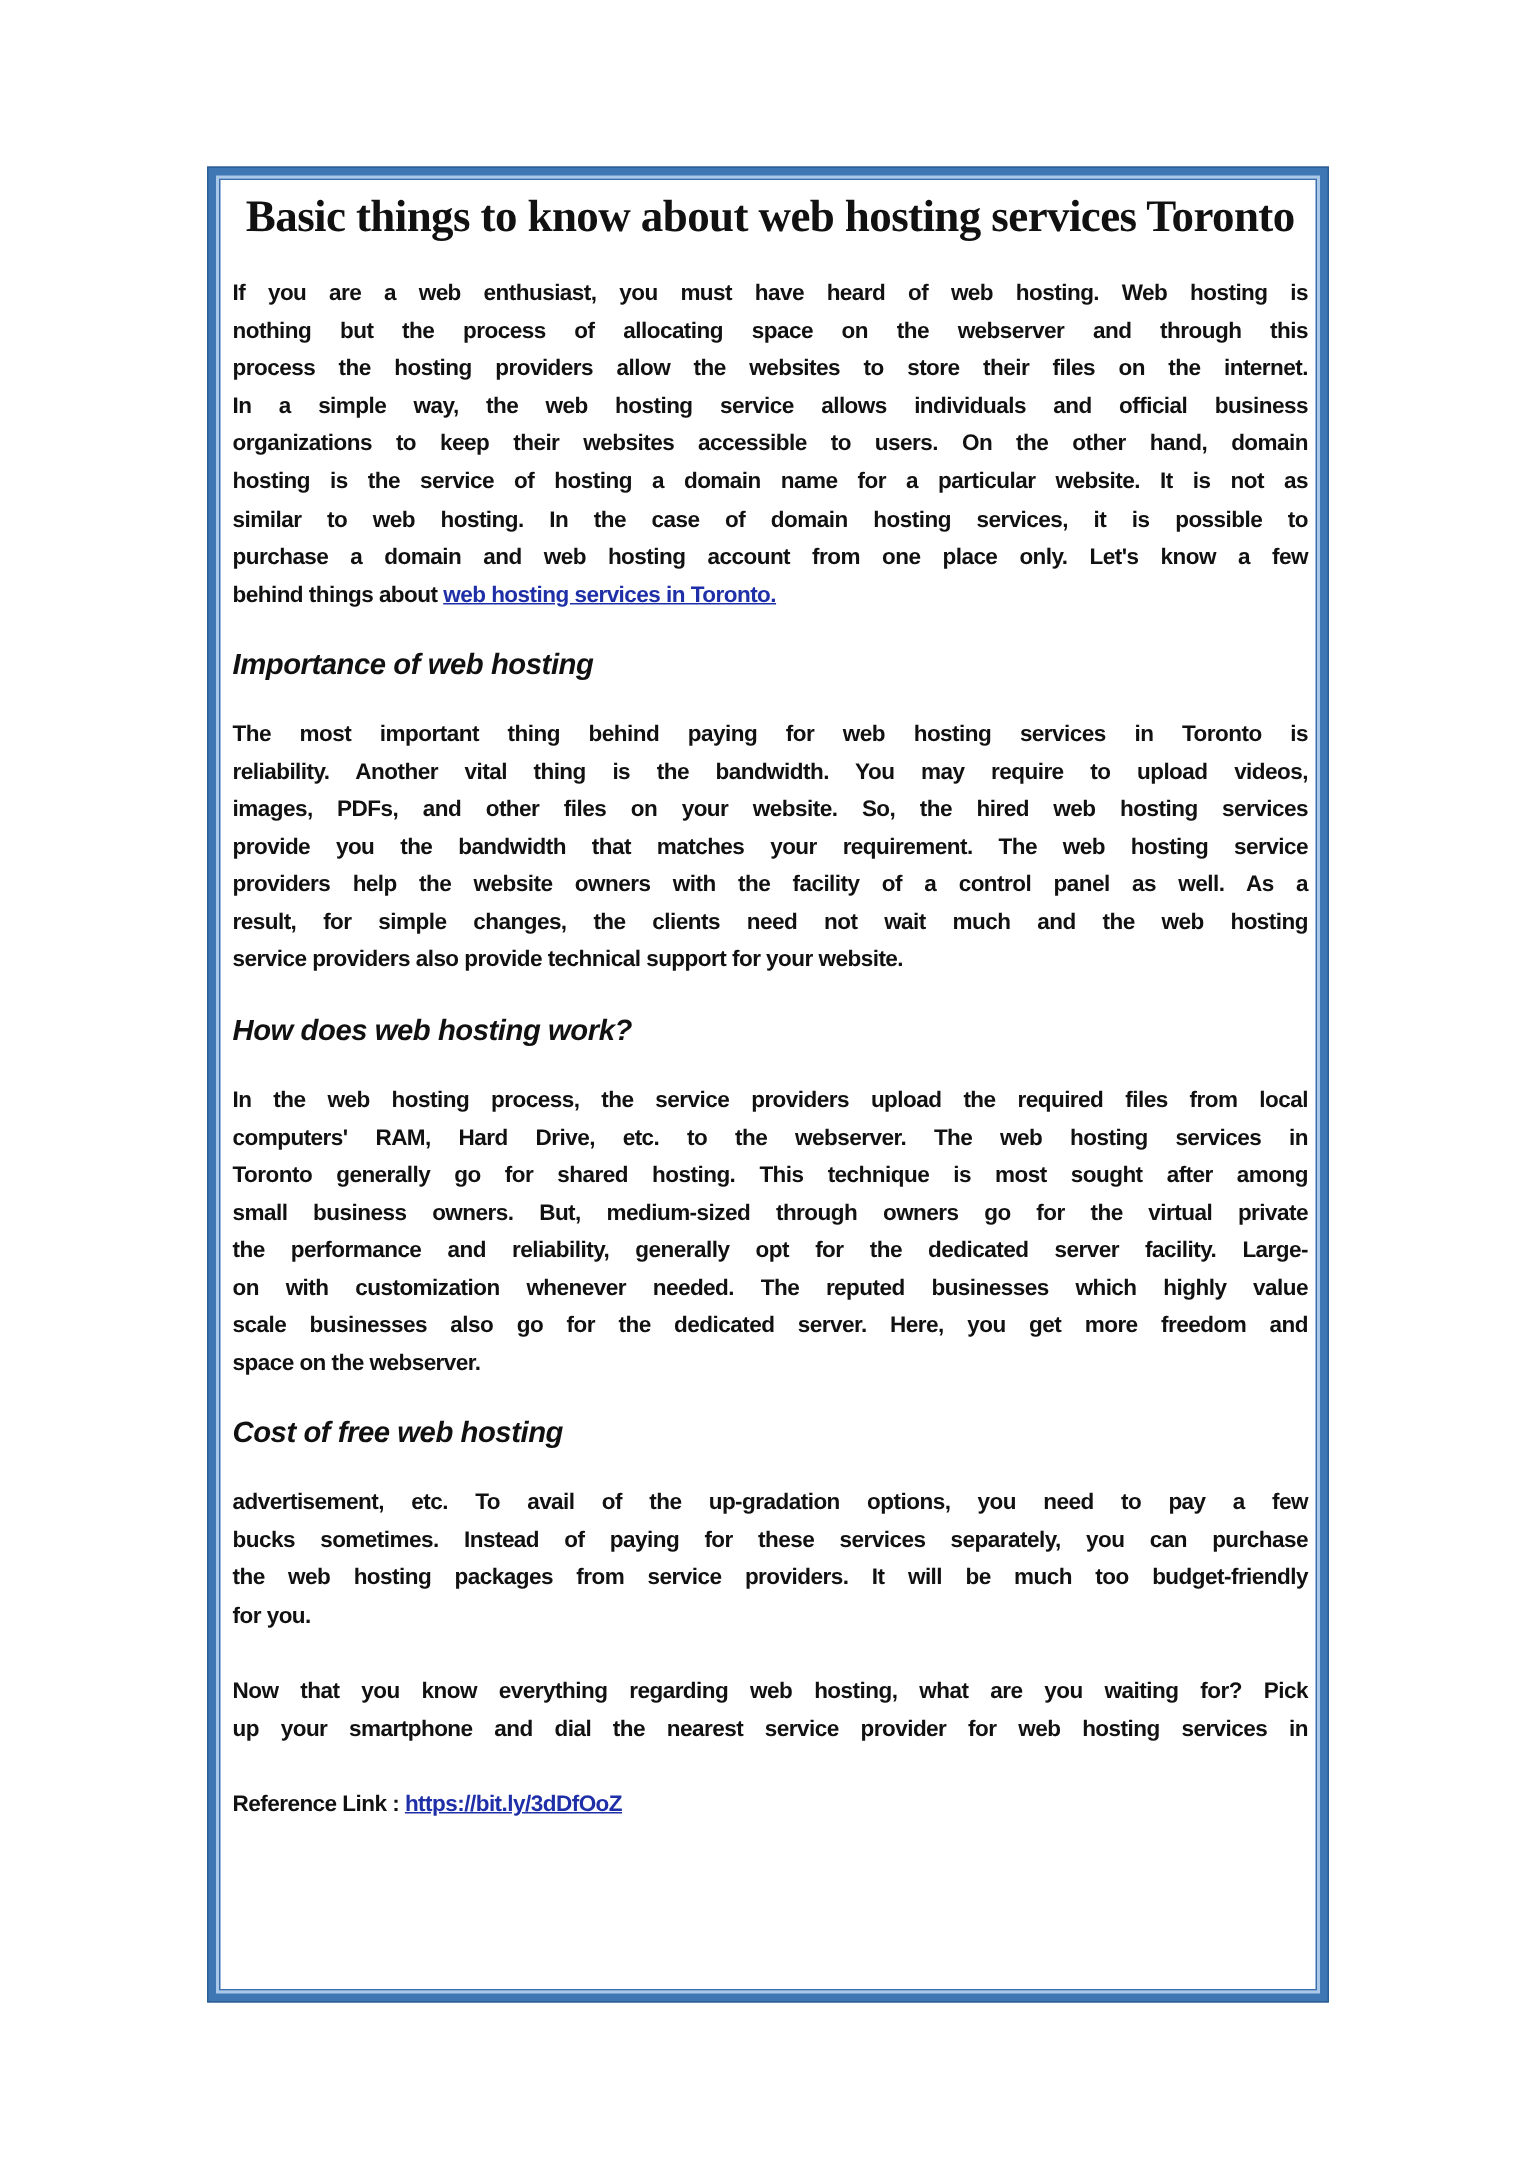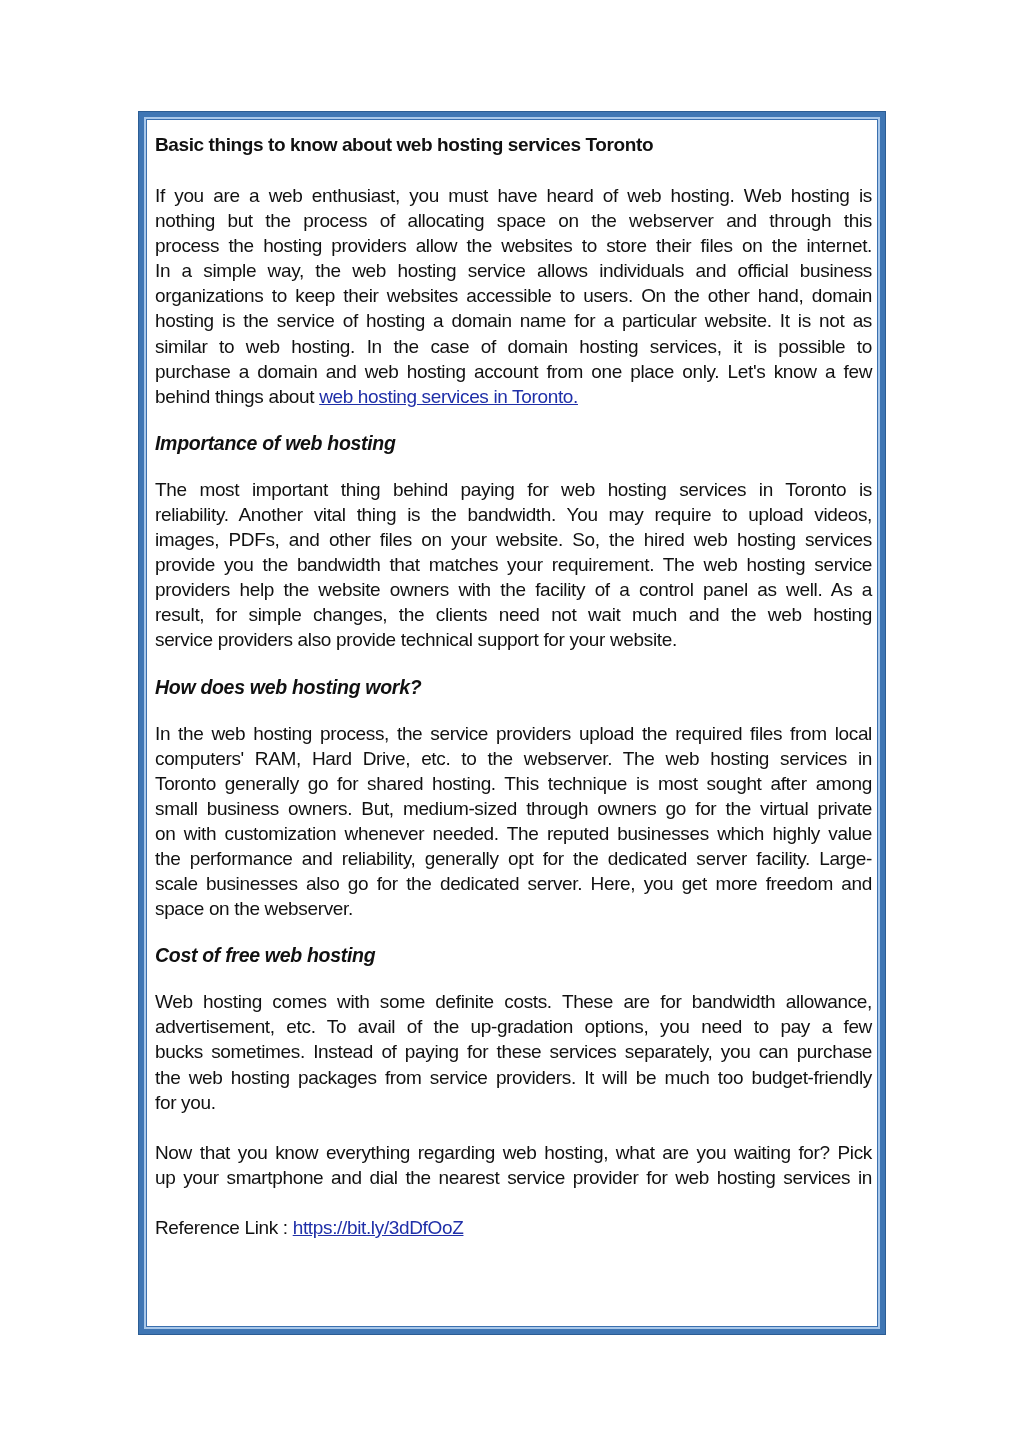--- a/index.html
+++ b/index.html
@@ -18,24 +18,25 @@
     position: absolute; left: 7px; top: 7px; right: 7px; bottom: 7px;
     background: #ffffff;
     border: 1px solid #3a6fae;
   }
   .content {
     position: absolute; left: 155px; top: 122px; width: 717px;
     font-family: "Liberation Sans", sans-serif;
     color: #111111;
   }
   .title {
-    text-align: left; font-size: 19px; margin: 6px 0 0 0; height: 34px; line-height: 34px;
+    text-align: center; font-size: 30px; margin: 6px 0 0 0; height: 34px; line-height: 34px;
     letter-spacing: -0.4px;
+    font-family: Liberation Serif, serif;
   }
-  .para { margin: 0; font-size: 19px; letter-spacing: -0.35px; }
+  .para { margin: 0; font-size: 15px; letter-spacing: -0.35px; font-weight: bold; }
   .line {
     display: block; height: 25.1px; line-height: 25.1px;
     text-align: justify; text-align-last: justify; white-space: nowrap; overflow: visible;
   }
   .line.last { text-align-last: left; }
   .heading { font-size: 19.5px; letter-spacing: -0.3px; height: 30px; line-height: 30px; margin: 0; font-style: italic; }
   a.link { color: #1a0dab; color: #1f2fa8; text-decoration: underline; }
   .gap-s { height: 21px; }
   .gap-m { height: 19px; }
 </style>
@@ -77,31 +78,30 @@
   </p>
   <div class="gap-m"></div>
 
   <h2 class="heading">How does web hosting work?</h2>
   <div class="gap-m"></div>
   <p class="para">
     <span class="line">In the web hosting process, the service providers upload the required files from local</span>
     <span class="line">computers' RAM, Hard Drive, etc. to the webserver. The web hosting services in</span>
     <span class="line">Toronto generally go for shared hosting. This technique is most sought after among</span>
     <span class="line">small business owners. But, medium-sized through owners go for the virtual private</span>
+    <span class="line">the performance and reliability, generally opt for the dedicated server facility. Large-</span>
     <span class="line">on with customization whenever needed. The reputed businesses which highly value</span>
-    <span class="line">the performance and reliability, generally opt for the dedicated server facility. Large-</span>
     <span class="line">scale businesses also go for the dedicated server. Here, you get more freedom and</span>
     <span class="line last">space on the webserver.</span>
   </p>
   <div class="gap-m"></div>
 
   <h2 class="heading">Cost of free web hosting</h2>
   <div class="gap-m"></div>
   <p class="para">
-    <span class="line">Web hosting comes with some definite costs. These are for bandwidth allowance,</span>
     <span class="line">advertisement, etc. To avail of the up-gradation options, you need to pay a few</span>
     <span class="line">bucks sometimes. Instead of paying for these services separately, you can purchase</span>
     <span class="line">the web hosting packages from service providers. It will be much too budget-friendly</span>
     <span class="line last">for you.</span>
   </p>
   <div class="gap-m" style="height:25px"></div>
 
   <p class="para">
     <span class="line">Now that you know everything regarding web hosting, what are you waiting for? Pick</span>
     <span class="line">up your smartphone and dial the nearest service provider for web hosting services in</span>

